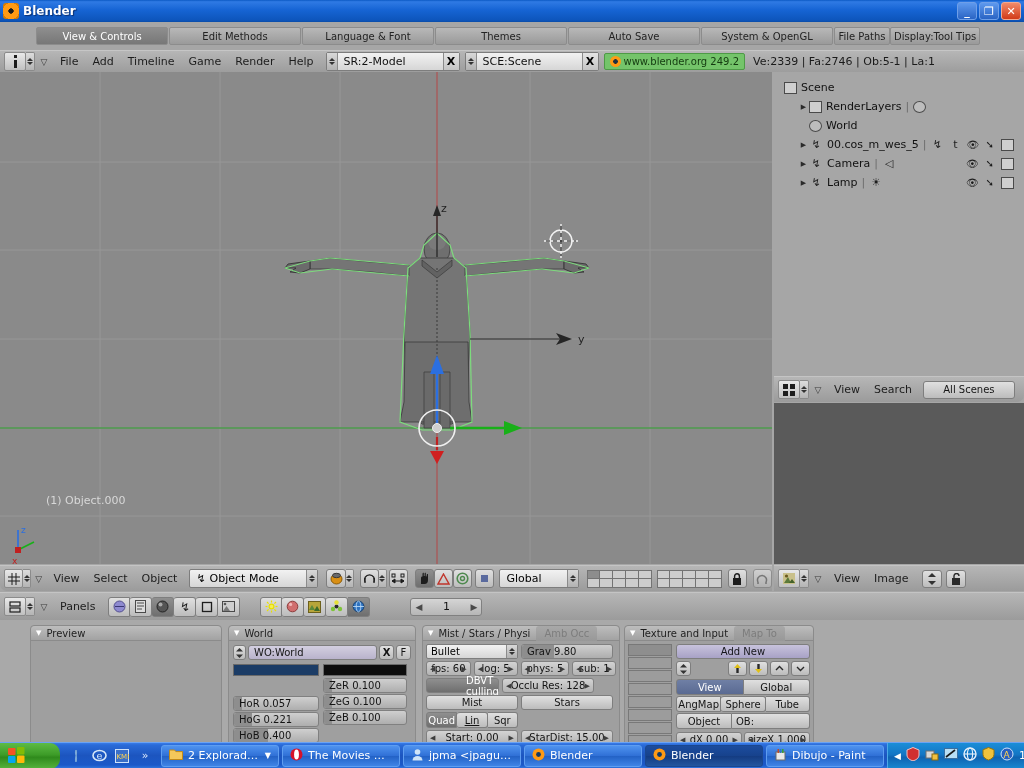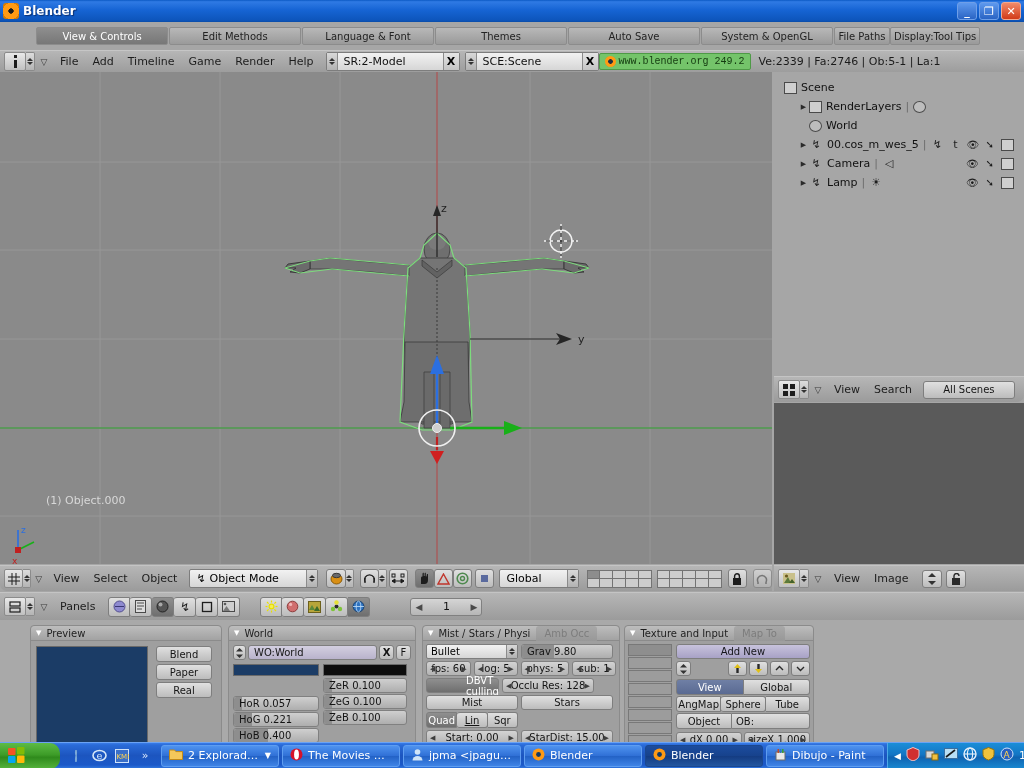--- a/index.html
+++ b/index.html
@@ -66,22 +66,22 @@
     height:19px;display:flex;align-items:center;margin-left:5px;
     background:linear-gradient(to bottom,#f2f2f2,#d6d6d6);
     border:1px solid #7d7d7d;border-radius:2px;
   }
   .datablock .db-spin { width:11px;height:17px;display:flex;flex-direction:column;align-items:center;justify-content:center;
     background:linear-gradient(to bottom,#d8d8d8,#b2b2b2);border-right:1px solid #8b8b8b;}
   .datablock .db-name { padding:0 6px;min-width:105px;font-size:11px;color:#111; }
   .datablock .db-x { width:16px;text-align:center;font-weight:bold;font-size:11px;border-left:1px solid #8b8b8b;
     background:linear-gradient(to bottom,#e4e4e4,#c4c4c4);height:17px;line-height:17px;}
   .verbadge {
-    height:17px;display:flex;align-items:center;gap:3px;padding:0 5px;
-    background:#74c46a;border:1px solid #4e9a46;border-radius:2px;font-family:Liberation Mono, monospace;
+    margin-left:5px;height:17px;display:flex;align-items:center;gap:3px;padding:0 5px;
+    background:#74c46a;border:1px solid #4e9a46;border-radius:2px;
   }
   .verbadge .dot {
     width:11px;height:11px;border-radius:50%;
     background:radial-gradient(circle at 50% 50%,#203040 0 28%,#ff9a14 30% 72%,#d97c00 74% 100%);
   }
   .verbadge span { font-size:10px;color:#143a10; }
   .statstext { margin-left:8px;font-size:11px;color:#1a1a1a;white-space:nowrap; }
 
   
   #viewport {
@@ -706,28 +706,20 @@
       <span style="padding-right:4px;font-size:9px;color:#4a4a4a;">▶</span>
     </div>
   </div>
 
   <div id="buttons-area">
 
     <div class="panel" style="left:30px;top:5px;width:192px;height:130px;">
       <div class="panel-head">
         <span class="tri">▼</span>
         <span>Preview</span>
-      </div>
-      <div class="panel-body" style="display:flex;gap:8px;">
-        <div style="width:112px;height:105px;background:#1b3c66;border:1px solid #6a6a6a;"></div>
-        <div style="display:flex;flex-direction:column;gap:2px;width:56px;">
-          <div class="bbtn">Blend</div>
-          <div class="bbtn">Paper</div>
-          <div class="bbtn">Real</div>
-        </div>
       </div>
     </div>
 
     <div class="panel" style="left:228px;top:5px;width:188px;height:130px;">
       <div class="panel-head">
         <span class="tri">▼</span>
         <span>World</span>
       </div>
       <div class="panel-body" style="padding:4px;">
 

